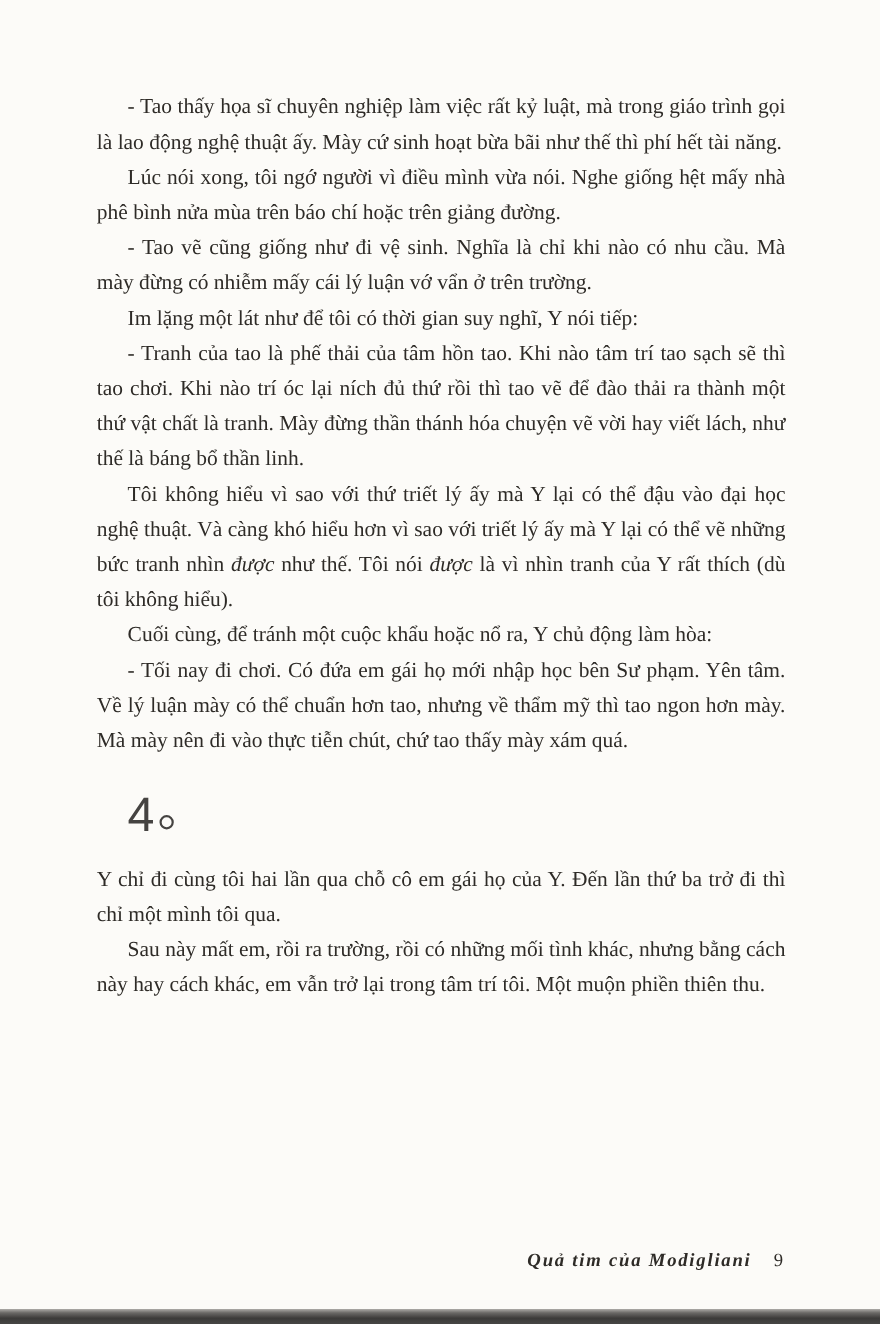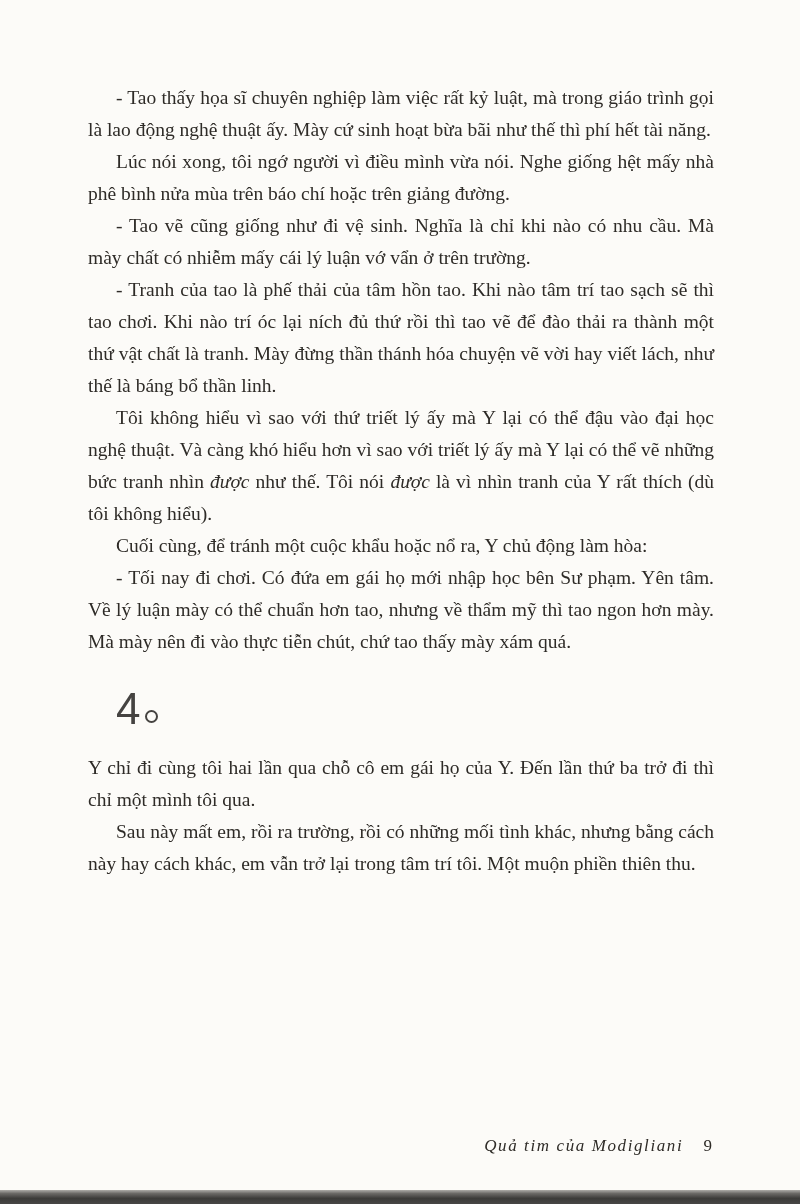--- a/index.html
+++ b/index.html
@@ -63,20 +63,21 @@
     right: 88px;
     bottom: 48px;
     font-size: 17px;
     color: #2e2b27;
     text-align: right;
     white-space: nowrap;
   }
   .footer .ftitle {
     font-style: italic;
     letter-spacing: 1.6px;
+    font-weight: bold;
   }
   .footer .fpage {
     font-style: normal;
     margin-left: 16px;
     letter-spacing: 0;
   }
   .scan-edge {
     position: absolute;
     left: 0;
     bottom: 0;
@@ -87,21 +88,22 @@
 </style>
 </head>
 <body>
 
 <div class="page">
 
   <div class="text-block">
     <div id="paras-before">
         <p class="para"><span>- Tao thấy họa sĩ chuyên nghiệp làm việc rất kỷ luật, mà trong giáo trình gọi là lao động nghệ thuật ấy. Mày cứ sinh hoạt bừa bãi như thế thì phí hết tài năng.</span></p>
         <p class="para"><span>Lúc nói xong, tôi ngớ người vì điều mình vừa nói. Nghe giống hệt mấy nhà phê bình nửa mùa trên báo chí hoặc trên giảng đường.</span></p>
-        <p class="para"><span>- Tao vẽ cũng giống như đi vệ sinh. Nghĩa là chỉ khi nào có nhu cầu. Mà mày chất có nhiễm mấy cái lý luận vớ vẩn ở trên trường.</span></p>
+        <p class="para"><span>- Tao vẽ cũng giống như đi vệ sinh. Nghĩa là chỉ khi nào có nhu cầu. Mà mày đừng có nhiễm mấy cái lý luận vớ vẩn ở trên trường.</span></p>
+        <p class="para"><span>Im lặng một lát như để tôi có thời gian suy nghĩ, Y nói tiếp:</span></p>
         <p class="para"><span>- Tranh của tao là phế thải của tâm hồn tao. Khi nào tâm trí tao sạch sẽ thì tao chơi. Khi nào trí óc lại ních đủ thứ rồi thì tao vẽ để đào thải ra thành một thứ vật chất là tranh. Mày đừng thần thánh hóa chuyện vẽ vời hay viết lách, như thế là báng bổ thần linh.</span></p>
         <p class="para"><span>Tôi không hiểu vì sao với thứ triết lý ấy mà Y lại có thể đậu vào đại học nghệ thuật. Và càng khó hiểu hơn vì sao với triết lý ấy mà Y lại có thể vẽ những bức tranh nhìn </span><span class="em">được</span><span> như thế. Tôi nói </span><span class="em">được</span><span> là vì nhìn tranh của Y rất thích (dù tôi không hiểu).</span></p>
         <p class="para"><span>Cuối cùng, để tránh một cuộc khẩu hoặc nổ ra, Y chủ động làm hòa:</span></p>
         <p class="para"><span>- Tối nay đi chơi. Có đứa em gái họ mới nhập học bên Sư phạm. Yên tâm. Về lý luận mày có thể chuẩn hơn tao, nhưng về thẩm mỹ thì tao ngon hơn mày. Mà mày nên đi vào thực tiễn chút, chứ tao thấy mày xám quá.</span></p>
       </div>
 
     <div class="chapter">
       <span>4</span><span class="chapter-dot"></span>
     </div>
 

